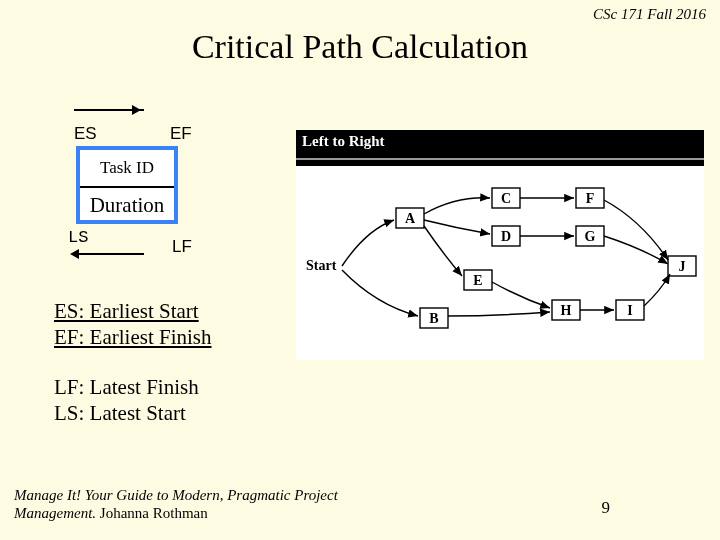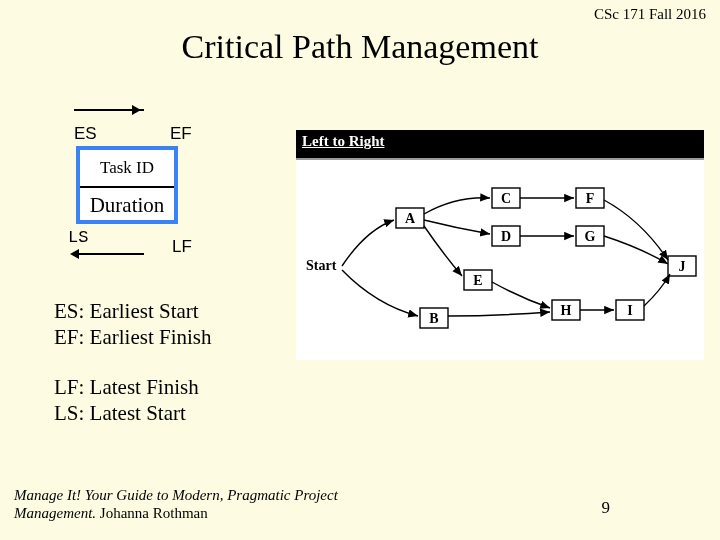--- a/index.html
+++ b/index.html
@@ -10,20 +10,21 @@
     background: #fdfce2;
     font-family: "Times New Roman", Times, serif;
     color: #000;
     position: relative;
     overflow: hidden;
   }
   .header {
     position: absolute;
     top: 6px;
     right: 14px;
+    font-style: italic;
     font-size: 15px;
   }
   .title {
     position: absolute;
     top: 28px;
     left: 0;
     width: 720px;
     text-align: center;
     font-size: 34px;
   }
@@ -110,30 +111,29 @@
     top: 130px;
     width: 408px;
     height: 230px;
     background: #fff;
   }
   .diagram .banner {
     position: absolute;
     left: 0;
     top: 0;
     width: 100%;
-    height: 30px;
+    height: 36px;
     background: #000;
     color: #fff;
     font-weight: bold;
     font-family: "Times New Roman", serif;
     font-size: 15px;
     padding-left: 6px;
     box-sizing: border-box;
     line-height: 22px;
-    text-decoration: underline;
   }
   .diagram .rule {
     position: absolute;
     left: 0;
     top: 28px;
     width: 100%;
     height: 2px;
     background: #9a9a9a;
   }
   .diagram svg {
@@ -167,21 +167,21 @@
     marker-end: url(#ah);
   }
 
   
   .defs {
     position: absolute;
     left: 54px;
     font-size: 21px;
     line-height: 1.25;
   }
-  .defs1 { top: 298px; }
+  .defs1 { top: 298px; text-decoration: underline; }
   .defs2 { top: 374px; }
 
   .footer-left {
     position: absolute;
     left: 14px;
     bottom: 18px;
     font-style: italic;
     font-size: 15px;
     max-width: 380px;
     line-height: 1.2;
@@ -191,21 +191,21 @@
     position: absolute;
     right: 110px;
     bottom: 22px;
     font-size: 17px;
   }
 </style>
 </head>
 <body>
 
 <div class="header">CSc 171 Fall 2016</div>
-<div class="title">Critical Path Management</div>
+<div class="title">Critical Path Calculation</div>
 
 <div class="arrow-right"></div>
 
 <div class="lbl es">ES</div>
 <div class="lbl ef">EF</div>
 
 <div class="taskbox">
   <div class="mid">Task ID</div>
   <div class="dur">Duration</div>
 </div>

